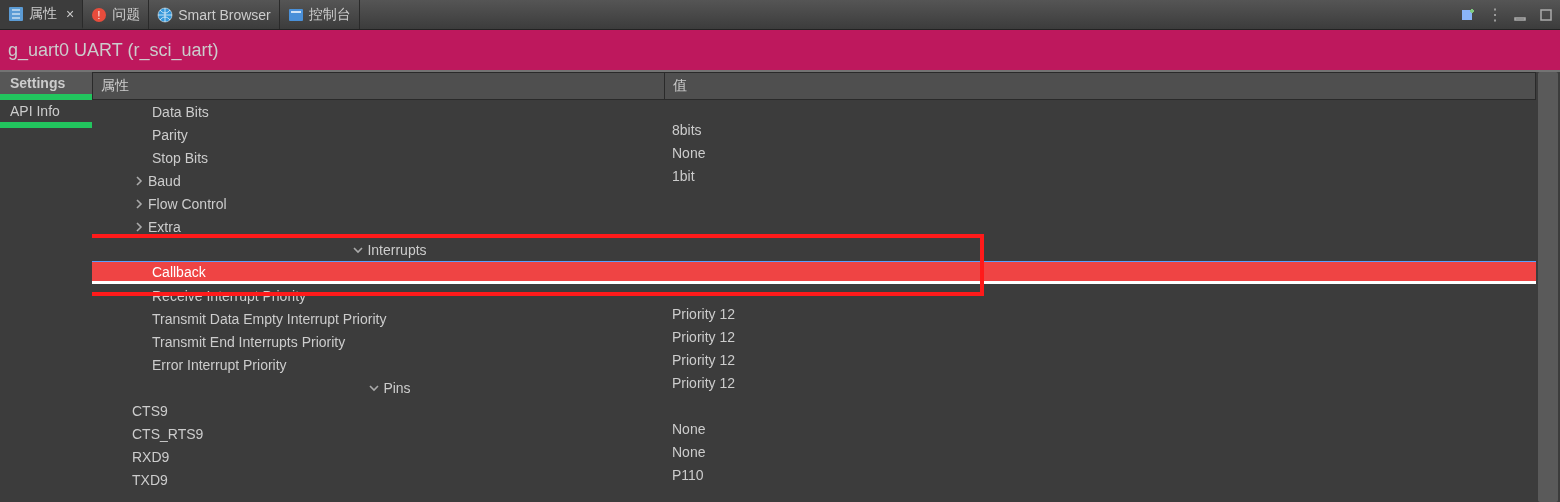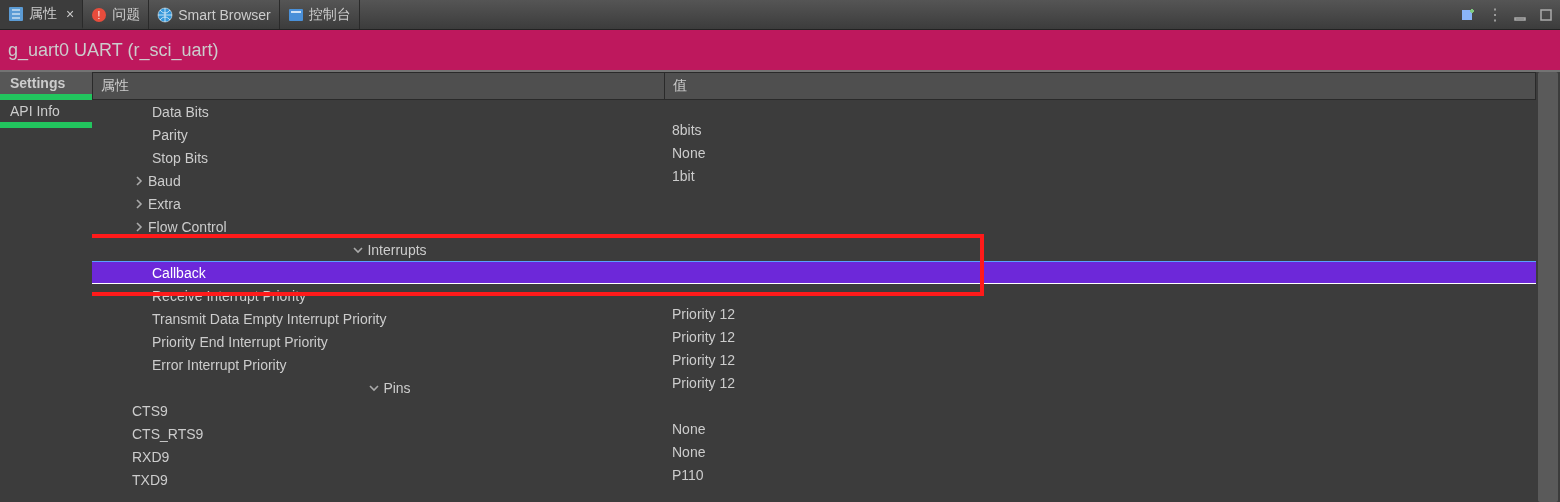--- a/index.html
+++ b/index.html
@@ -186,23 +186,23 @@
     display: inline-flex;
     align-items: center; justify-content: center;
     margin-right: 2px;
     color: #aaaaaa;
     cursor: pointer;
     flex-shrink: 0;
   }
   .expander svg { stroke: #aaaaaa; fill: none; stroke-width: 1.6; }
 
   .row.selected {
-    background: #6d28d9;
+    background: #ef4444;
     border-top: 1px solid #5aa0ff;
-    border-bottom: 1px solid #ffffff;
+    border-bottom: 3px solid #ffffff;
     color: #ffffff;
   }
   .row.selected .val-cell { color: #ffffff; }
 
   
   .highlight-box {
     position: absolute;
     border: 4px solid #ff1a1a;
     pointer-events: none;
   }
@@ -329,33 +329,33 @@
         <div class="val-cell"></div>
       </div>
 
       <div class="row">
         <div class="prop-cell indent-2">
           <span class="expander">
               <svg viewBox="0 0 10 10" width="10" height="10">
                 <path d="M3 1l4 4-4 4"></path>
               </svg>
             </span>
-          <span>Extra</span>
+          <span>Flow Control</span>
         </div>
         <div class="val-cell"></div>
       </div>
 
       <div class="row">
         <div class="prop-cell indent-2">
           <span class="expander">
               <svg viewBox="0 0 10 10" width="10" height="10">
                 <path d="M3 1l4 4-4 4"></path>
               </svg>
             </span>
-          <span>Flow Control</span>
+          <span>Extra</span>
         </div>
         <div class="val-cell"></div>
       </div>
 
       <div class="row">
         <div class="prop-cell indent-1">
           <span class="expander">
               <svg viewBox="0 0 10 10" width="10" height="10">
                 <path d="M1 3l4 4 4-4"></path>
               </svg>
@@ -384,21 +384,21 @@
         <div class="prop-cell indent-3">
             <span>Transmit Data Empty Interrupt Priority</span>
           </div>
         <div class="val-cell">
             <span>Priority 12</span>
           </div>
       </div>
 
       <div class="row">
         <div class="prop-cell indent-3">
-            <span>Priority End Interrupt Priority</span>
+            <span>Transmit End Interrupts Priority</span>
           </div>
         <div class="val-cell">
             <span>Priority 12</span>
           </div>
       </div>
 
       <div class="row">
         <div class="prop-cell indent-3">
             <span>Error Interrupt Priority</span>
           </div>

